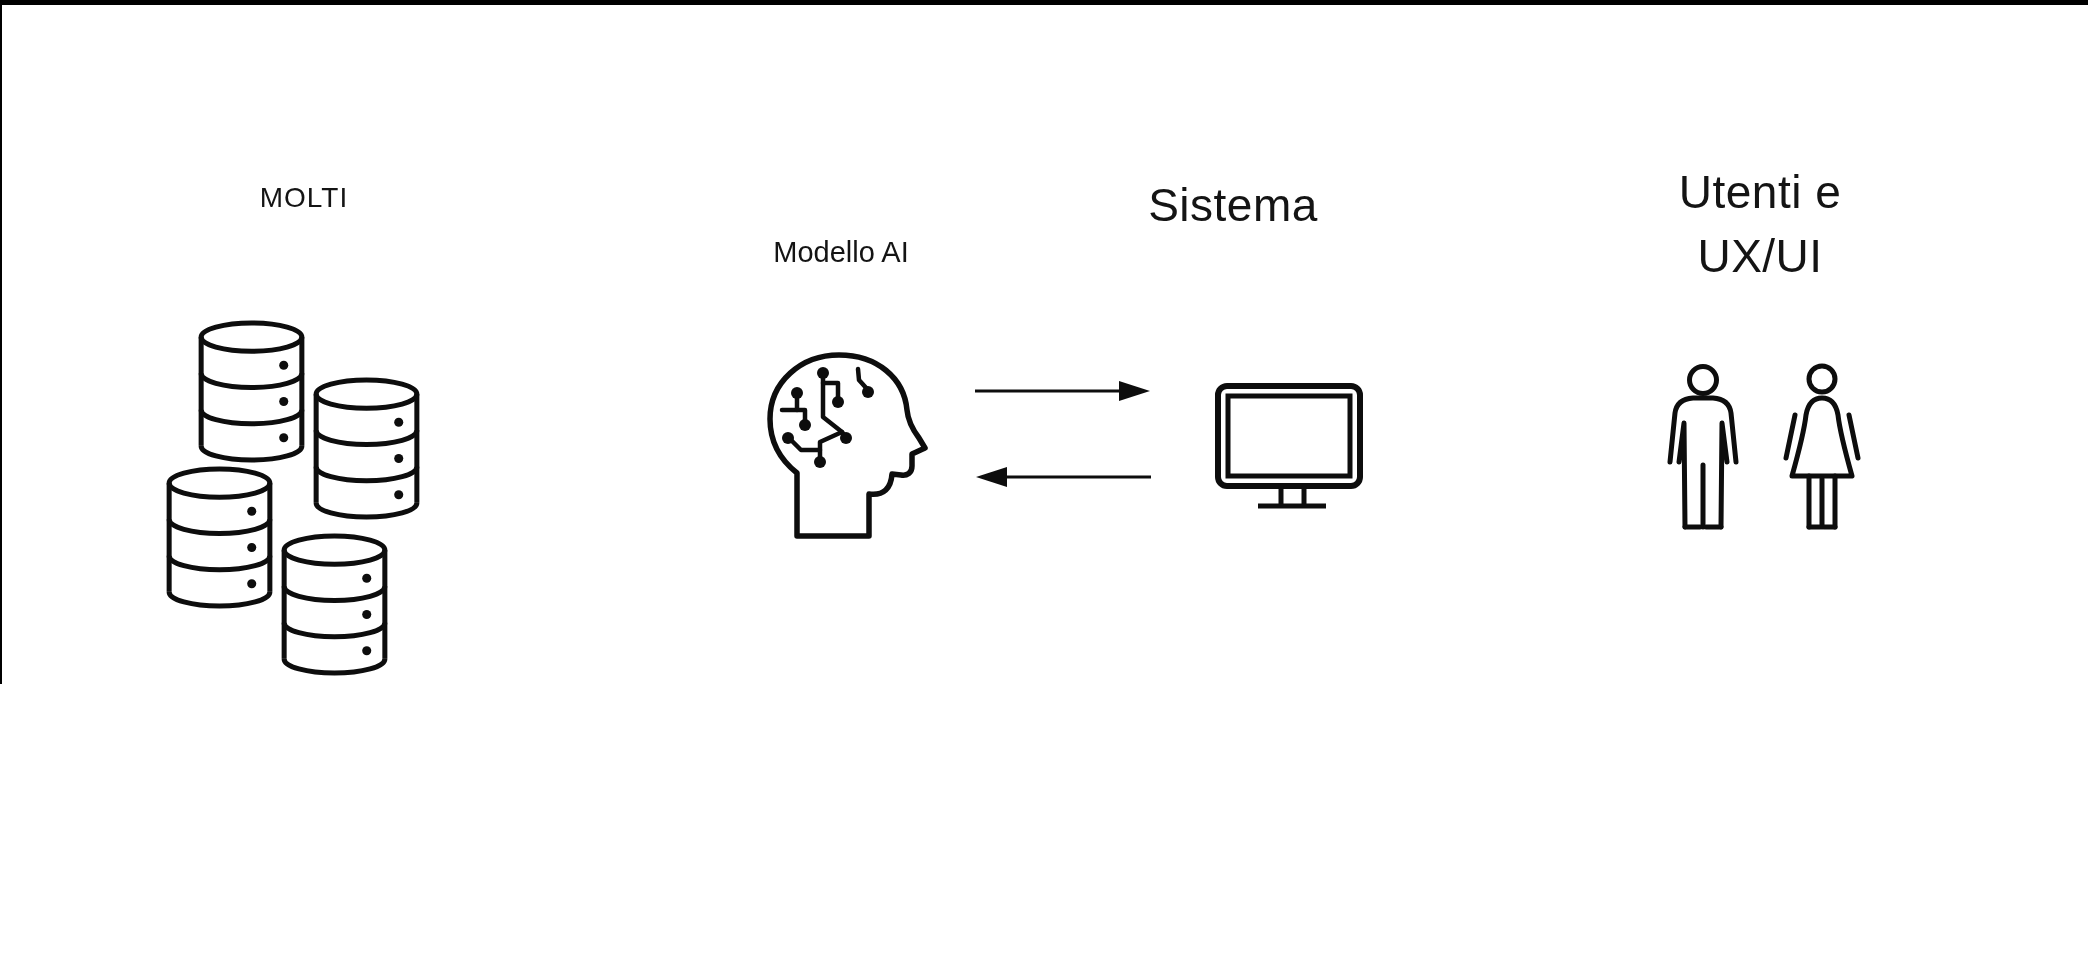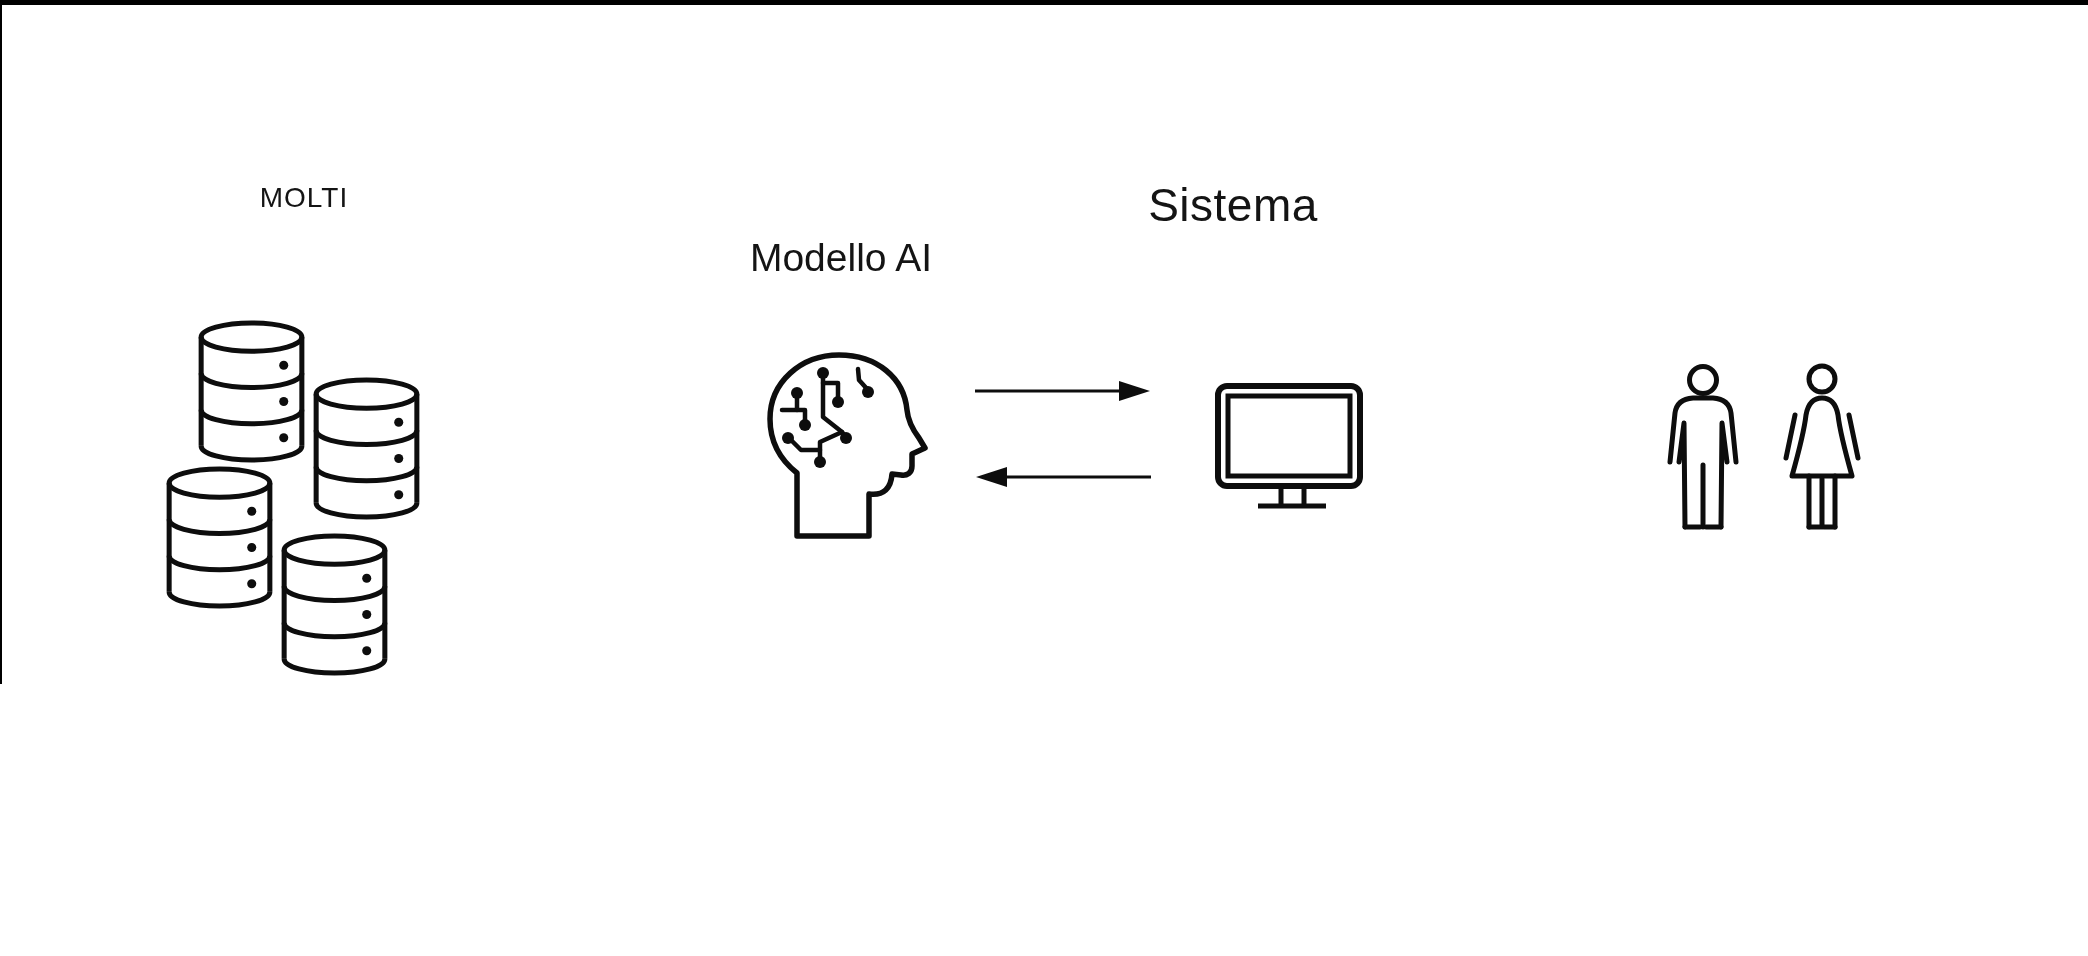--- a/index.html
+++ b/index.html
@@ -25,21 +25,21 @@
   }
   .label {
     position: absolute;
     text-align: center;
     color: #141414;
     font-weight: 500;
     white-space: nowrap;
   }
   .label-small { font-size: 28px; letter-spacing: 1px; }
   .label-large { font-size: 46px; letter-spacing: 0.5px; }
-  .label-medium { font-size: 39px; }
+  .label-medium { font-size: 29px; }
   .two-line { line-height: 64px; }
   .icon { position: absolute; }
   svg { display: block; overflow: visible; }
 
   
   #lbl-molti   { left: 158px; top: 182px; width: 292px; }
   #lbl-dati    { left: 158px; top: 224px; width: 292px; }
   #db1 { left: 198px; top: 320px; }
   #db2 { left: 313px; top: 377px; }
   #db3 { left: 166px; top: 466px; }
@@ -186,20 +186,24 @@
   <div id="monitor-icon" class="icon">
     <svg width="150" height="130" viewBox="0 0 150 130" fill="none" stroke="#0d0d0d">
       <rect x="4" y="4" width="142" height="100" rx="9" stroke-width="6"></rect>
       <rect x="14" y="14" width="122" height="80" stroke-width="5"></rect>
       <line x1="67" y1="104" x2="67" y2="124" stroke-width="5"></line>
       <line x1="90" y1="104" x2="90" y2="124" stroke-width="5"></line>
       <line x1="44" y1="124" x2="112" y2="124" stroke-width="5"></line>
     </svg>
   </div>
 
+  <div id="lbl-utenti" class="label label-large two-line">
+    <div>Utenti e</div>
+    <div>UX/UI</div>
+  </div>
 
   <div id="man-icon" class="icon">
     <svg width="80" height="170" viewBox="0 0 80 170" fill="none" stroke="#0d0d0d" stroke-width="5" stroke-linejoin="round" stroke-linecap="round">
       <circle cx="40" cy="17" r="13.5"></circle>
       <path d="M7,99 L12,50 Q14,36 30,35 L50,35 Q66,36 68,50 L73,99"></path>
       <path d="M16,99 L21,60 L22,164"></path>
       <path d="M64,99 L59,60 L58,164"></path>
       <path d="M40,102 L40,164"></path>
       <path d="M22,164 L37,164 M43,164 L58,164"></path>
     </svg>

